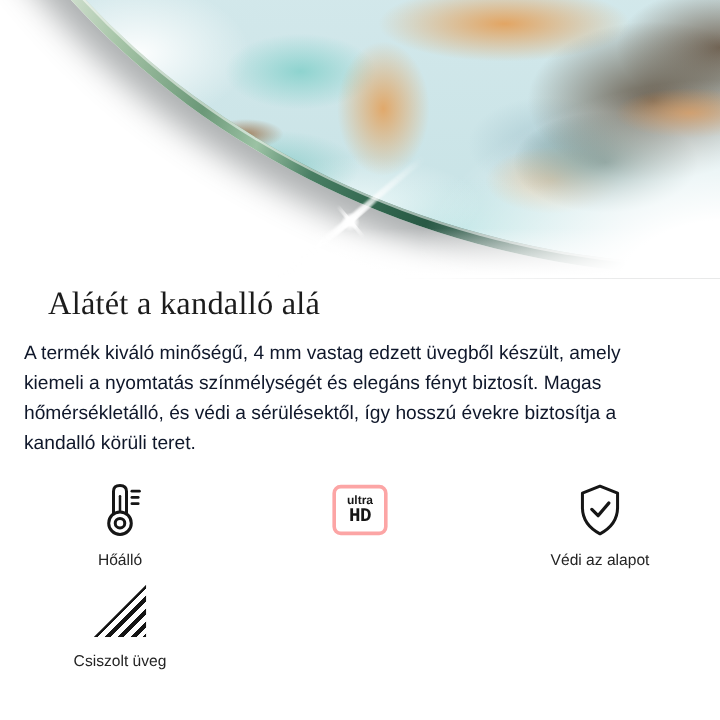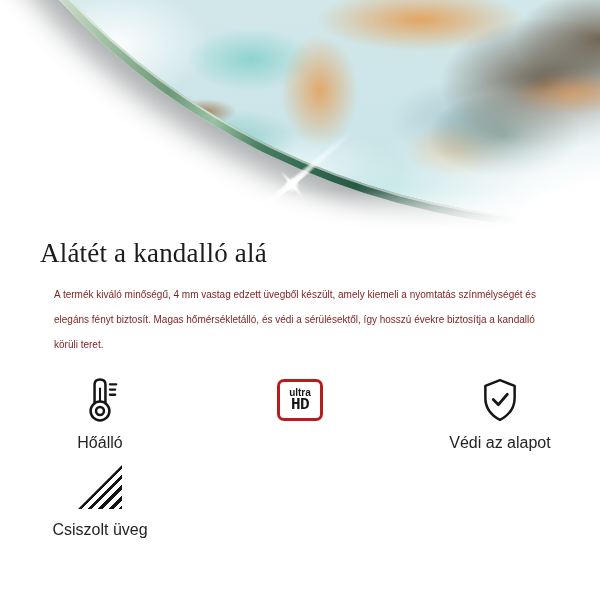--- a/index.html
+++ b/index.html
@@ -54,29 +54,29 @@
   .sparkle .b1 { left:0; top:50%; width:100%; height:3px; transform:translateY(-50%);
     background:linear-gradient(90deg, rgba(255,255,255,0), #fff 42% 58%, rgba(255,255,255,0)); filter:blur(.4px); }
   .sparkle .b2 { left:20%; top:50%; width:60%; height:3px; transform:translateY(-50%) rotate(90deg);
     background:linear-gradient(90deg, rgba(255,255,255,0), #fff 42% 58%, rgba(255,255,255,0)); filter:blur(.4px); }
   .sparkle .dot { left:50%; top:50%; width:16px; height:16px; border-radius:50%; transform:translate(-50%,-50%);
     background:radial-gradient(circle, #fff 0 25%, rgba(255,255,255,0) 70%); }
 
   
   h1 { font-family:"Liberation Serif", serif; font-weight:400; font-size:27px; line-height:34px;
        color:#1c1c1c; margin:4px 40px 0 40px; letter-spacing:0.2px; }
-  .desc { font-size:10px; line-height:25px; color:#7f1d1d; margin:12px 42px 0 54px; }
+  .desc { font-size:16px; line-height:25px; color:#0f172a; margin:12px 42px 0 20px; }
 
   
   .features { display:grid; grid-template-columns:repeat(3,1fr); row-gap:10px; margin-top:18px; }
   .feature { display:flex; flex-direction:column; align-items:center; }
   .ficon { height:50px; display:flex; align-items:center; justify-content:center; color:#161616; }
-  .flabel { margin-top:9px; font-size:16px; color:#242424; }
+  .flabel { margin-top:9px; font-size:13px; color:#242424; }
 
-  .uhd-box { width:46px; height:42px; border:3px solid #b91c1c; border-radius:7px;
+  .uhd-box { width:46px; height:42px; border:3px solid #fca5a5; border-radius:7px;
     display:flex; flex-direction:column; align-items:center; justify-content:center; }
   .uhd-top { font-size:10px; line-height:10px; font-weight:700; letter-spacing:0; }
   .uhd-bottom { font-size:16px; line-height:15px; font-weight:800; letter-spacing:-0.5px;font-family:Liberation Mono, monospace; }
 
   .tri-icon { width:44px; height:44px;
     clip-path:polygon(100% 0, 100% 100%, 0 100%);
     background:repeating-linear-gradient(135deg, #141414 0 3.5px, #ffffff 3.5px 7.5px); }
 
   .thick-icon { display:flex; flex-direction:column; align-items:center; }
   .thick-icon .bar { width:52px; height:11px; border:2.5px solid #141414; margin:1px 0;

